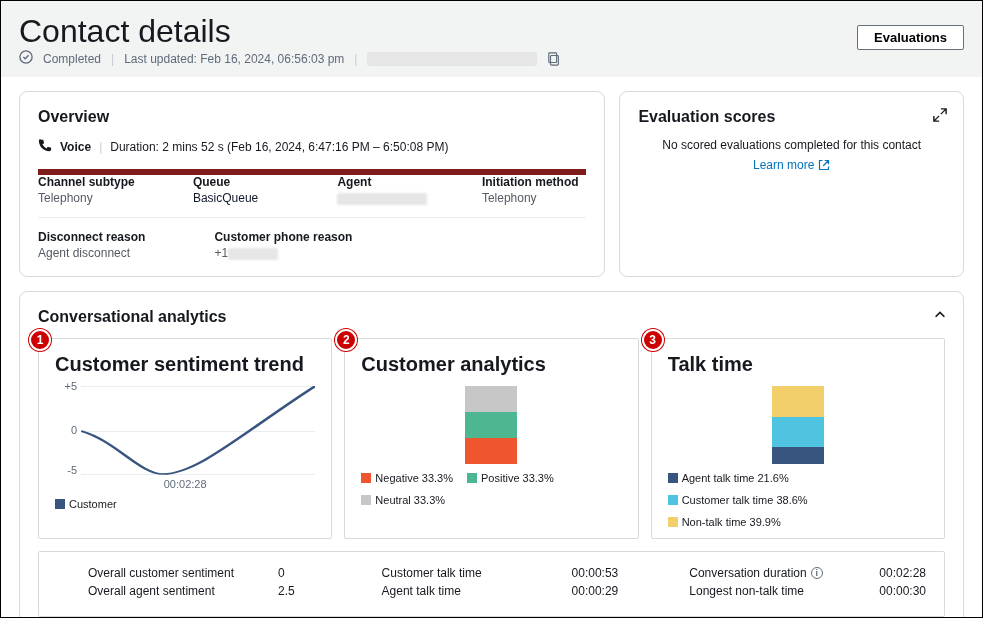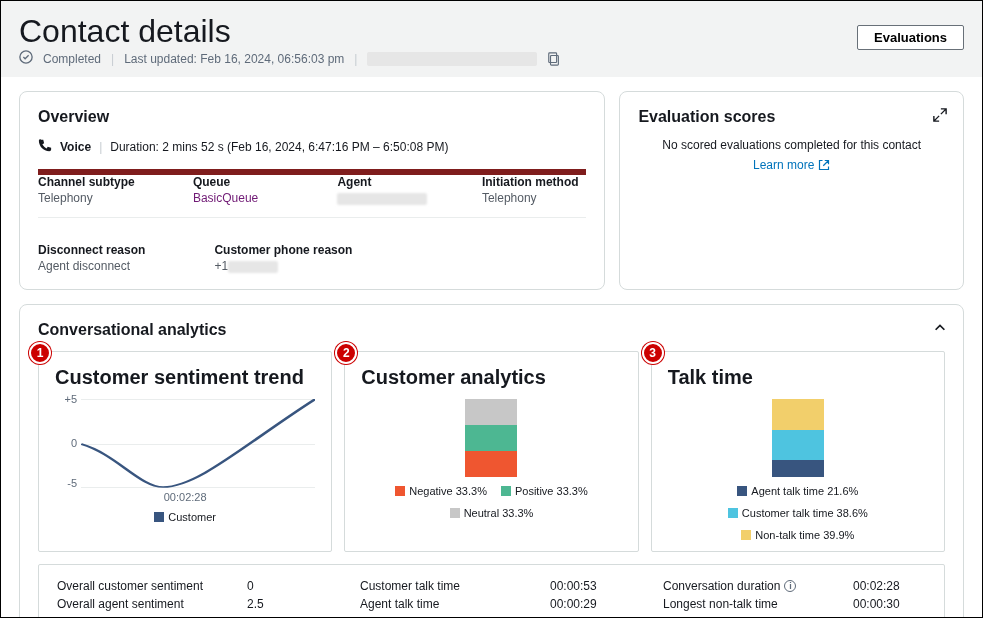--- a/index.html
+++ b/index.html
@@ -17,48 +17,48 @@
   .panel { background: #fff; border: 1px solid #d5dbdb; border-radius: 8px; padding: 16px 18px; }
   .panel.overview { flex: 1 1 63%; }
   .panel.eval { flex: 1 1 37%; position: relative; }
   .panel-title { font-size: 16px; font-weight: 700; margin-bottom: 12px; }
   .voice-row { display: flex; align-items: center; gap: 8px; color: #16191f; font-size: 12px; margin-bottom: 14px; }
   .voice-row .sep { color: #c7ccd1; }
   .phone-icon { width: 14px; height: 14px; }
   .grid { display: grid; grid-template-columns: 1.1fr 1fr 1fr 1fr; column-gap: 40px; row-gap: 8px; border-top: 6px solid #7f1d1d; padding-top: 0; }
   .field-label { font-size: 12px; font-weight: 700; color: #16191f; margin-bottom: 2px; }
   .field-value { font-size: 12px; color: #545b64; }
-  .link { color: #701a75; cursor: pointer; }
-  .grid2 { display: grid; grid-template-columns: 1.1fr 3fr; column-gap: 40px; border-top: 1px solid #eaeded; padding-top: 25px; margin-top: 12px; }
+  .link { color: #0f172a; cursor: pointer; }
+  .grid2 { display: grid; grid-template-columns: 1.1fr 3fr; column-gap: 40px; border-top: 1px solid #eaeded; padding-top: 12px; margin-top: 12px; }
   .eval .expand-icon { position: absolute; top: 16px; right: 16px; cursor: pointer; }
   .eval-body { text-align: center; color: #16191f; font-size: 12px; display: flex; flex-direction: column; align-items: center; gap: 6px; margin-top: 4px; }
   .ext-link { color: #0073bb; display: inline-flex; align-items: center; gap: 4px; }
   .conv { position: relative; }
   .conv .collapse-icon { position: absolute; top: 16px; right: 16px; cursor: pointer; }
   .cards { display: flex; gap: 12px; margin-top: 10px; }
   .card { flex: 1; border: 1px solid #d5dbdb; border-radius: 2px; padding: 14px 16px 10px 16px; position: relative; min-height: 180px; }
   .card-title { font-size: 20px; font-weight: 700; margin-bottom: 10px; }
   .callout { position: absolute; top: -10px; left: -10px; width: 22px; height: 22px; border-radius: 50%; background: #c00; color: #fff; font-weight: 700; font-size: 12px; display: flex; align-items: center; justify-content: center; border: 2px solid #fff; box-shadow: 0 0 0 1px #c00; }
   
   .trend-chart { position: relative; height: 90px; padding-left: 26px; }
   .trend-chart .axis-label { position: absolute; left: 0; font-size: 11px; color: #5f6b7a; width: 22px; text-align: right; }
   .trend-chart .grid-line { position: absolute; left: 26px; right: 0; border-top: 1px solid #eaeded; }
   .trend-chart svg { position: absolute; left: 26px; right: 0; top: 0; bottom: 0; width: calc(100% - 26px); height: 100%; }
   .trend-time { text-align: center; font-size: 11px; color: #5f6b7a; margin-top: 2px; }
-  .legend { display: flex; flex-wrap: wrap; gap: 10px 14px; font-size: 11px; color: #16191f; margin-top: 8px; justify-content: center; }
+  .legend { display: flex; flex-wrap: wrap; gap: 10px 14px; font-size: 11px; color: #16191f; margin-top: 8px; }
   .legend-item { display: inline-flex; align-items: center; gap: 4px; }
   .swatch { width: 10px; height: 10px; display: inline-block; }
   
   .stack-wrap { display: flex; justify-content: center; margin-top: 6px; margin-bottom: 6px; }
   .stack { width: 52px; display: flex; flex-direction: column; }
   .seg { width: 100%; }
   
   .summary { border: 1px solid #d5dbdb; border-radius: 2px; padding: 14px 18px; margin-top: 12px; display: grid; grid-template-columns: 1fr 1fr 1fr; column-gap: 40px; }
   .summary .kv { display: flex; gap: 40px; font-size: 12px; margin-bottom: 4px; align-items: center;}
-  .summary .kv .k { color: #16191f; width: 150px; display: inline-flex; align-items: center; gap: 4px;}
+  .summary .kv .k { color: #16191f; width: 150px; display: inline-flex; align-items: center; gap: 4px; margin-left: 31px;}
   .summary .kv .v { color: #16191f; font-weight: 400; }
   .info-icon { width: 12px; height: 12px; border: 1px solid #5f6b7a; border-radius: 50%; display: inline-flex; align-items: center; justify-content: center; font-size: 9px; font-weight: 700; color: #5f6b7a; line-height: 1;}
 </style>
 </head>
 <body>
 
 <div class="page">
 
   <div class="header">
     <h1 class="title">Contact details</h1>

